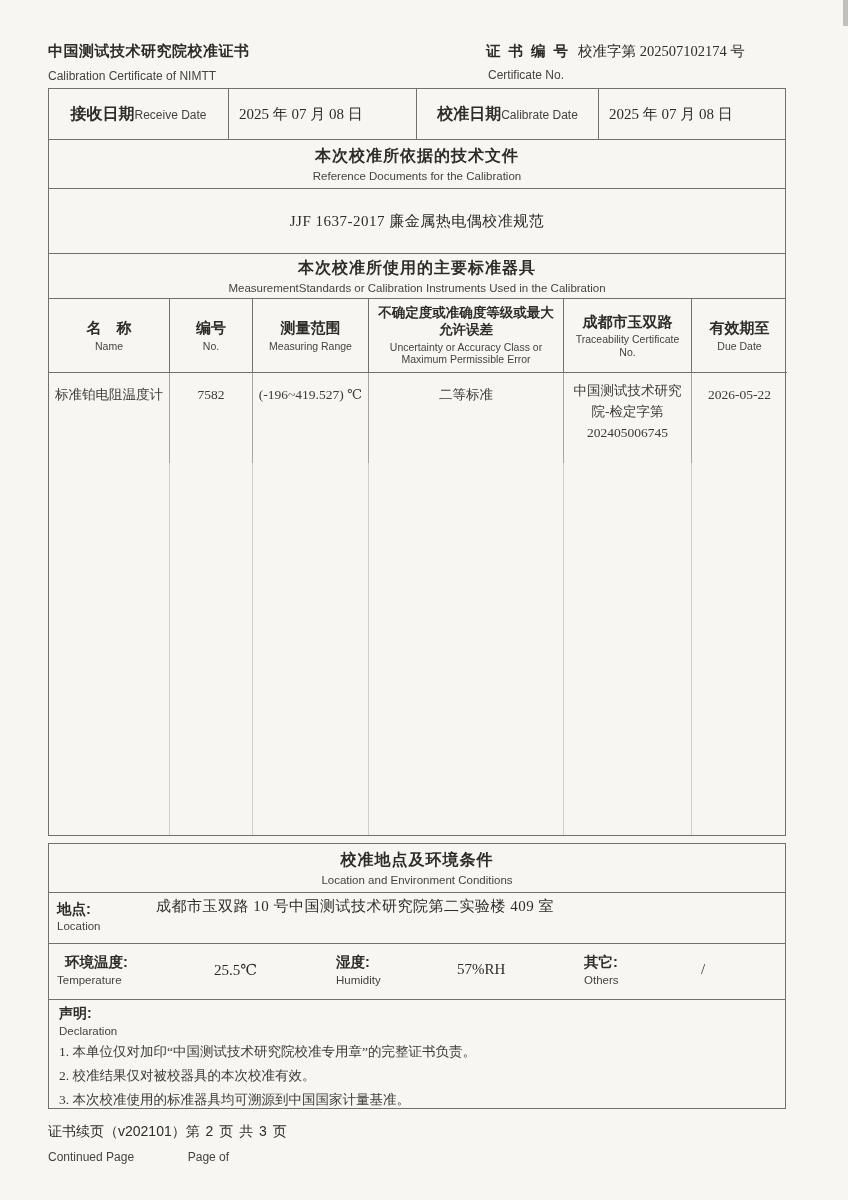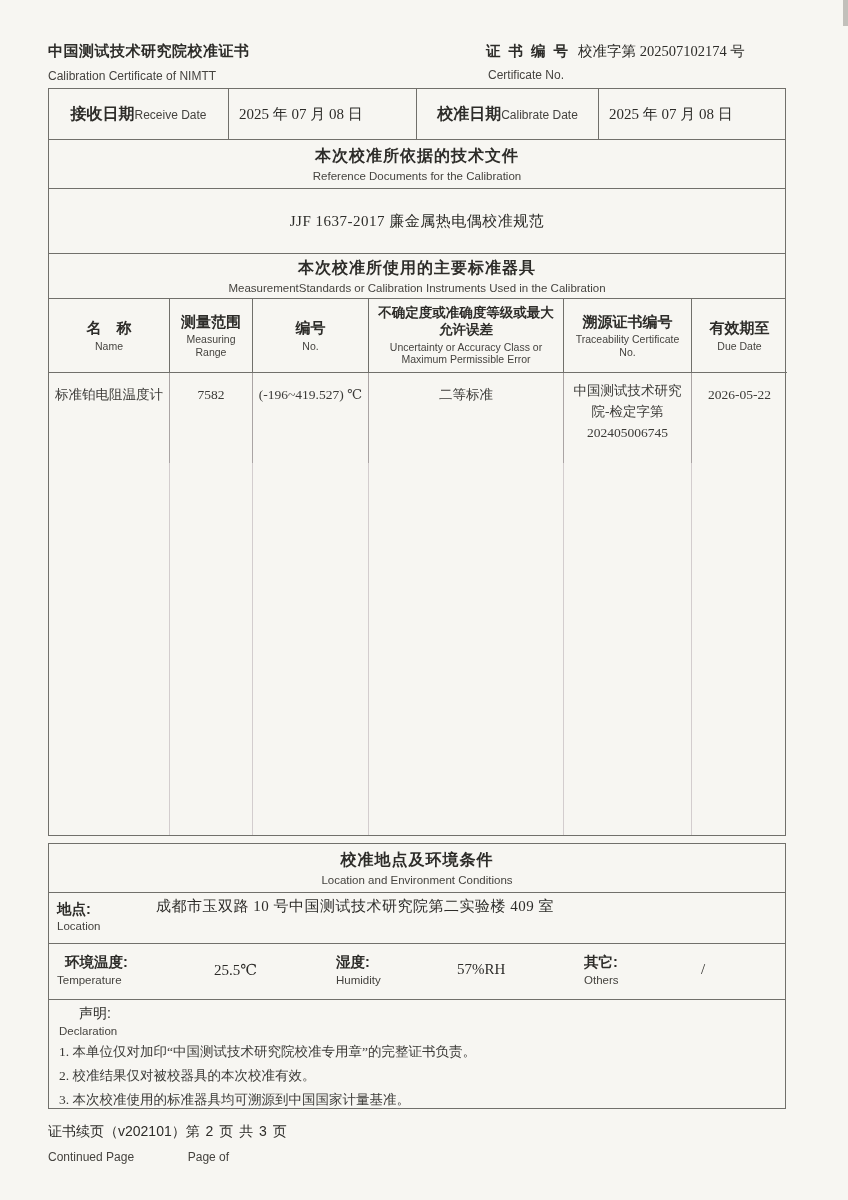--- a/index.html
+++ b/index.html
@@ -68,21 +68,21 @@
   .loc-label-en{position:absolute;left:8px;top:27px;font-size:11.5px;}
   .loc-value{position:absolute;left:107px;top:4px;font-size:15px;letter-spacing:.5px;}
 
   .env-row{height:57px;position:relative;}
   .env-zh{position:absolute;top:9px;font-size:14.5px;font-weight:600;}
   .env-en{position:absolute;top:30px;font-size:11.5px;}
   .env-val{position:absolute;top:17px;font-size:15px;}
 
   
   .decl{height:110px;padding:5px 10px;box-sizing:border-box;}
-  .decl-zh{font-size:14px;font-weight:400;margin-left:20px;}
+  .decl-zh{font-size:14px;font-weight:700;}
   .decl-en{font-size:11.5px;margin-top:2px;}
   .decl-item{font-size:13.5px;margin-top:6px;color:#3b3a37;}
 
   
   .footer{display:flex;justify-content:flex-start;margin-top:14px;}
   .footer-left .f-zh{font-size:14px;}
   .footer-left .f-en{font-size:12px;margin-top:9px;}
   .footer-right{margin-right:82px;}
   .footer-right .f-zh{font-size:14px;letter-spacing:1px;}
   .footer-right .f-en{font-size:12px;margin-top:9px;margin-left:2px;}
@@ -133,33 +133,33 @@
       <div class="s-en en">MeasurementStandards or Calibration Instruments Used in the Calibration</div>
     </div>
 
     <div class="std-table">
 
       <div class="sh">
         <div class="h-zh zh">名　称</div>
         <div class="h-en">Name</div>
       </div>
       <div class="sh">
+        <div class="h-zh zh">编号</div>
+        <div class="h-en">No.</div>
+      </div>
+      <div class="sh">
         <div class="h-zh zh">测量范围</div>
         <div class="h-en">Measuring Range</div>
-      </div>
-      <div class="sh">
-        <div class="h-zh zh">编号</div>
-        <div class="h-en">No.</div>
       </div>
       <div class="sh tight">
         <div class="h-zh zh">不确定度或准确度等级或最大允许误差</div>
         <div class="h-en">Uncertainty or Accuracy Class or Maximum Permissible Error</div>
       </div>
       <div class="sh">
-        <div class="h-zh zh">溯源证书编号</div>
+        <div class="h-zh zh">成都市玉双路</div>
         <div class="h-en">Traceability Certificate No.</div>
       </div>
       <div class="sh last">
         <div class="h-zh zh">有效期至</div>
         <div class="h-en">Due Date</div>
       </div>
 
       <div class="sd serif">标准铂电阻温度计</div>
       <div class="sd serif">7582</div>
       <div class="sd serif">(-196~419.527) ℃</div>

